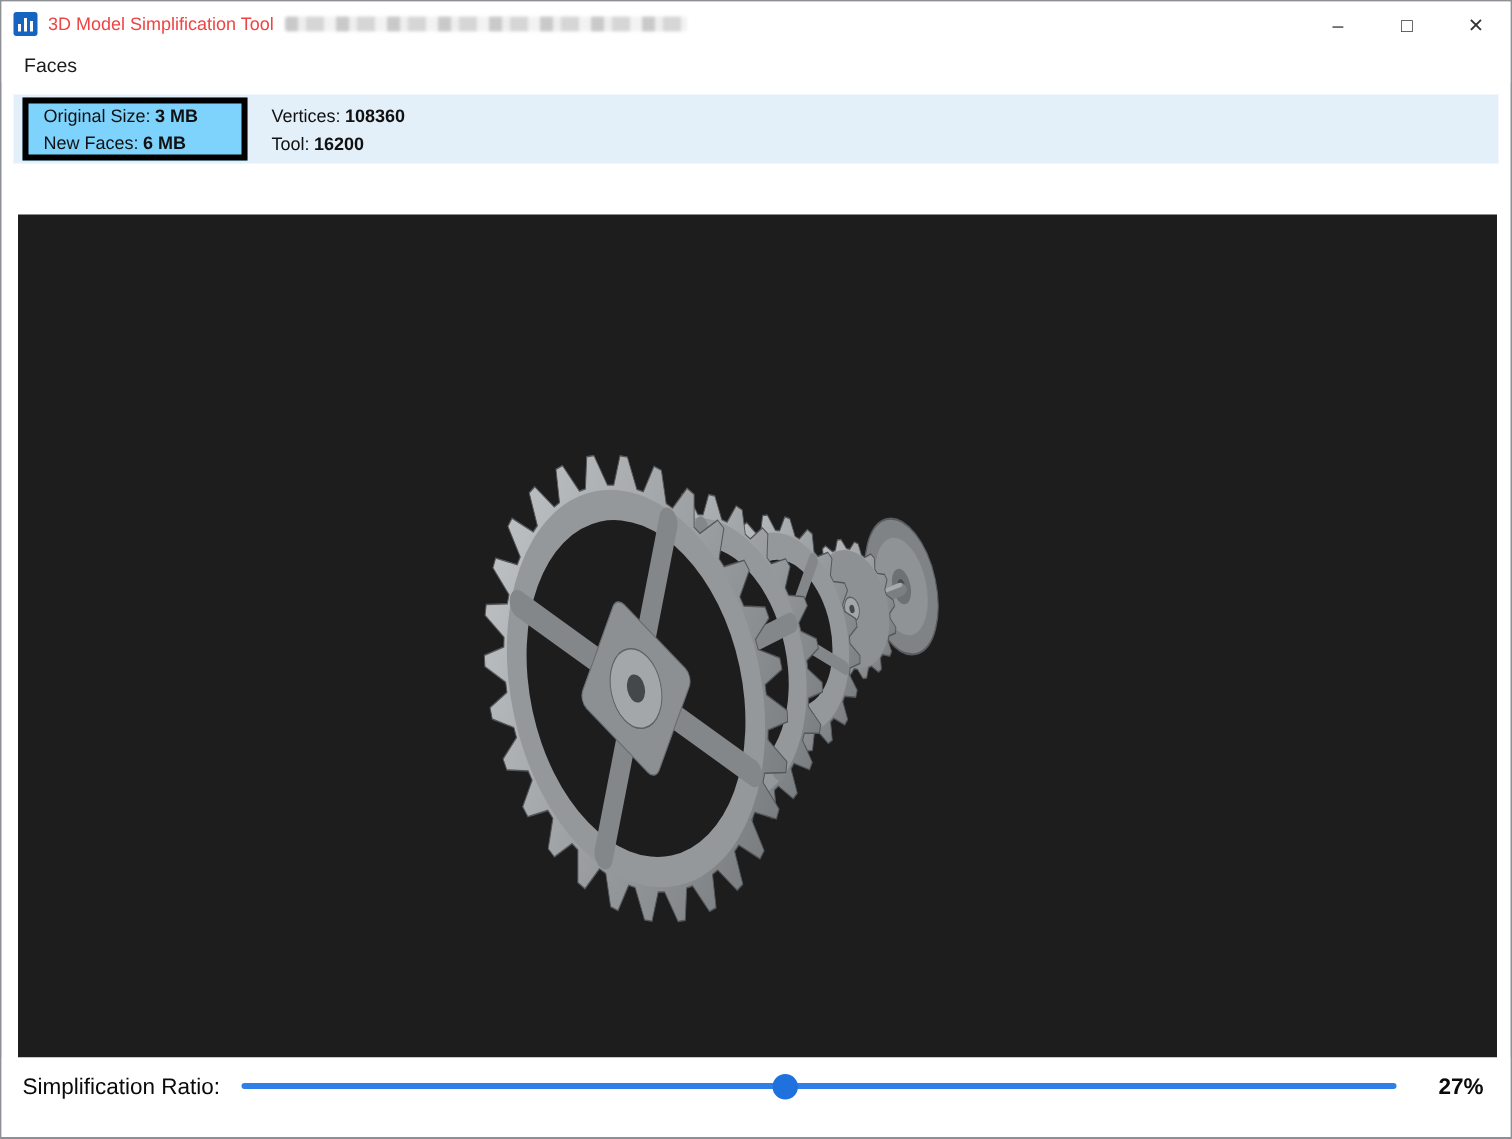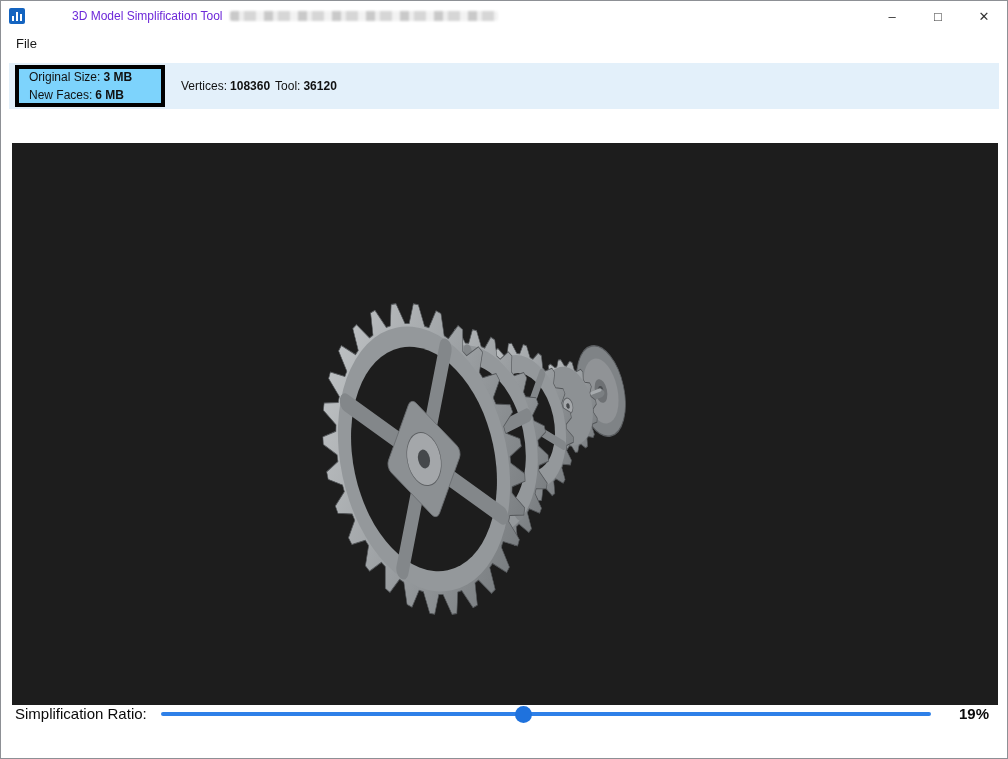--- a/index.html
+++ b/index.html
@@ -11,40 +11,40 @@
     border:1px solid #8d9095;
     overflow:hidden;
   }
   
   .titlebar{position:absolute;top:0;left:0;right:0;height:30px;display:flex;align-items:center;padding-left:8px;background:#ffffff;}
   .app-icon{width:16px;height:16px;margin-right:7px;background:#1464c0;border-radius:2px;display:flex;align-items:flex-end;justify-content:center;gap:2px;padding:3px;}
   .app-icon i{display:block;width:2px;background:#fff;}
   .app-icon i:nth-child(1){height:5px;}
   .app-icon i:nth-child(2){height:9px;}
   .app-icon i:nth-child(3){height:7px;}
-  .title-text{font-size:12px;color:#6d28d9;white-space:nowrap;margin-left:40px;}
+  .title-text{font-size:12px;color:#ef4444;white-space:nowrap;}
   .redacted{width:268px;height:10px;margin-left:7px;border-radius:2px;
     background:repeating-linear-gradient(90deg,#c4c4c4 0 9px,#ececec 9px 14px,#d2d2d2 14px 26px,#f1f1f1 26px 34px);
     filter:blur(1.2px);opacity:.9;}
   .win-controls{margin-left:auto;display:flex;height:100%;}
   .win-btn{width:46px;height:100%;display:flex;align-items:center;justify-content:center;font-size:13px;color:#333;cursor:default;}
   
   .menubar{position:absolute;top:30px;left:0;right:0;height:24px;display:flex;align-items:center;padding-left:9px;background:#ffffff;}
   .menu-item{font-size:13px;color:#1a1a1a;padding:2px 6px;}
   
   .info-panel{position:absolute;top:62px;left:8px;right:8px;height:46px;background:#e3f0fa;display:flex;align-items:center;padding:0 6px;}
   .size-box{background:#7dd3fc;border:4px solid #000000;padding:5px 10px;display:flex;flex-direction:column;justify-content:center;gap:4px;min-width:150px;height:42px;}
-  .stats-col{display:flex;gap:5px;margin-left:16px;}
+  .stats-col{display:flex;flex-direction:column;gap:5px;margin-left:16px;}
   .stat-row{font-size:12px;color:#111;white-space:nowrap;}
   .stat-row b{margin-left:3px;}
   
   .viewport{position:absolute;top:142px;left:11px;width:986px;height:562px;background:#1d1d1d;}
   .viewport svg{display:block;width:100%;height:100%;}
   
-  .bottombar{position:absolute;top:704px;left:0;right:0;height:55px;background:#fff;display:flex;align-items:flex-start;padding:0 18px 17px 14px;}
+  .bottombar{position:absolute;top:704px;left:0;right:0;height:55px;background:#fff;display:flex;align-items:center;padding:0 18px 17px 14px;}
   .ratio-label{font-size:15px;color:#0a0a0a;white-space:nowrap;}
   .ratio-value{font-size:15px;font-weight:bold;color:#0a0a0a;margin-left:16px;width:42px;text-align:right;}
   input[type=range]{
     -webkit-appearance:none;appearance:none;
     flex:1;margin-left:14px;height:18px;background:transparent;
   }
   input[type=range]::-webkit-slider-runnable-track{height:4px;background:#2e80e8;border-radius:2px;}
   input[type=range]::-webkit-slider-thumb{-webkit-appearance:none;appearance:none;width:17px;height:17px;border-radius:50%;background:#1f72dd;margin-top:-6.5px;border:none;}
   input[type=range]::-moz-range-track{height:4px;background:#2e80e8;border-radius:2px;}
   input[type=range]::-moz-range-thumb{width:17px;height:17px;border:none;border-radius:50%;background:#1f72dd;}
@@ -61,38 +61,38 @@
   <span class="title-text">3D Model Simplification Tool</span>
   <span class="redacted"></span>
   <div class="win-controls">
     <div class="win-btn">–</div>
     <div class="win-btn">□</div>
     <div class="win-btn close">✕</div>
   </div>
 </div>
 
 <div class="menubar">
-  <span class="menu-item">File</span>
+  <span class="menu-item">Faces</span>
 </div>
 
 <div class="info-panel">
   <div class="size-box">
     <div class="stat-row">
       <span>Original Size:</span><b>3 MB</b>
     </div>
     <div class="stat-row">
       <span>New Faces:</span><b>6 MB</b>
     </div>
   </div>
   <div class="stats-col">
     <div class="stat-row">
       <span>Vertices:</span><b>108360</b>
     </div>
     <div class="stat-row">
-      <span>Tool:</span><b>36120</b>
+      <span>Tool:</span><b>16200</b>
     </div>
   </div>
 </div>
 
 <div class="viewport">
   <svg id="model-svg" viewBox="0 0 986 562">
       <defs>
         <linearGradient id="metal" x1="0" y1="0" x2="1" y2="1">
           <stop offset="0" stop-color="#c9ccce"></stop>
           <stop offset="0.5" stop-color="#9ca0a3"></stop>
@@ -148,14 +148,14 @@
         <rect x="-44.24" y="-44.24" width="88.48" height="88.48" rx="8.848" transform="rotate(45)" fill="#8c9093" stroke="#696d70" stroke-width="1"></rect>
         <circle r="26.9" fill="#a4a7aa" stroke="#5e6164" stroke-width="1"></circle>
         <circle r="9.5" fill="#45484b"></circle>
       </g>
     </svg>
 </div>
 
 <div class="bottombar">
   <span class="ratio-label">Simplification Ratio:</span>
   <input type="range" min="0" max="100" value="47" style="">
-  <span class="ratio-value">19%</span>
+  <span class="ratio-value">27%</span>
 </div>
 
 </body></html>

